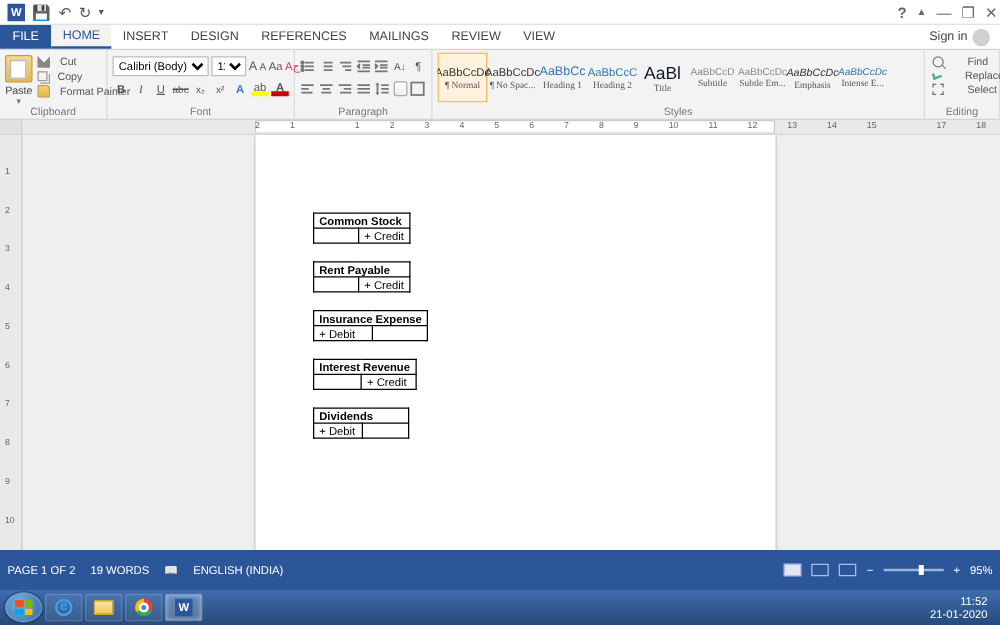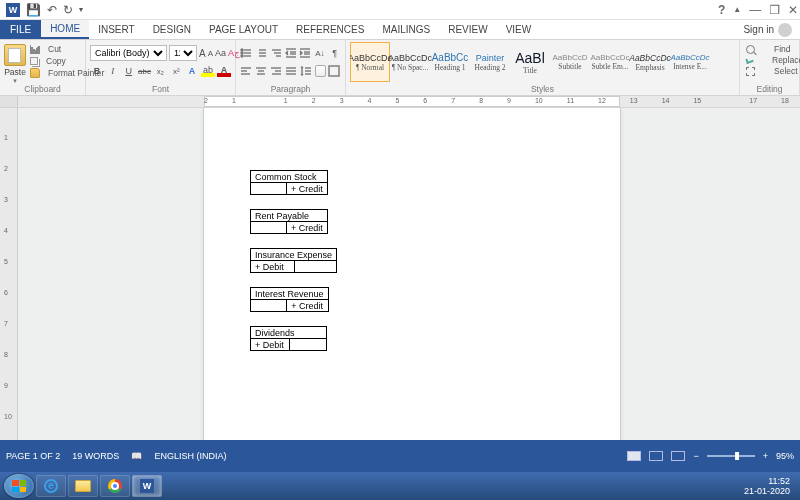--- a/index.html
+++ b/index.html
@@ -97,21 +97,21 @@
 .v-ruler { width: 18px; background: #e9e9e9; border-right: 1px solid #ccc; position: relative; font-size: 7px; color: #666; }
 .v-ruler .vticks { position: absolute; top: 2px; left: 4px; display: flex; flex-direction: column; gap: 24px; }
 .page-area { flex: 1; overflow: auto; position: relative; }
 .page { position: absolute; left: 186px; top: 0; width: 416px; min-height: 540px; background: #fff; box-shadow: 0 0 0 1px #ccc, 0 2px 5px rgba(0,0,0,.12); }
 .doc-content { padding: 62px 0 0 46px; }
 
 .t-account { margin-bottom: 14px; }
 .t-account table { border-collapse: collapse; }
 .t-account td { border: 1px solid #000; font-size: 9px; padding: 0 4px; height: 12px; width: 36px; white-space: nowrap; }
 .t-account td.title-cell { width: 76px; }
-.t-account .hdr td { border-bottom: 1px solid #000; }
+.t-account .hdr td { border-bottom: 1px solid #000; font-weight: bold; }
 
 
 .statusbar { position: absolute; left: 0; right: 0; bottom: 28px; height: 16px; background: #2b579a; color: #fff; display: flex; align-items: center; font-size: 9px; padding: 16px 6px; gap: 12px; }
 .statusbar .right { margin-left: auto; display: flex; align-items: center; gap: 8px; }
 .view-btn { width: 14px; height: 10px; border: 1px solid #cce; opacity: .85; }
 .view-btn.active { background: #fff; }
 .zoom-slider { width: 48px; height: 2px; background: #9bb4d8; position: relative; }
 .zoom-slider::after { content: ""; position: absolute; left: 28px; top: -3px; width: 4px; height: 8px; background: #fff; }
 
 
@@ -152,21 +152,20 @@
     <span>✕</span>
   </div>
 </div>
 
 <div class="menurow">
   <div class="file-tab">FILE</div>
   <div id="menu-tabs-holder" style="display:flex">
       <div class="tab active">HOME</div>
       <div class="tab">INSERT</div>
       <div class="tab">DESIGN</div>
-      <div class="tab">PAGE LAYOUT</div>
       <div class="tab">REFERENCES</div>
       <div class="tab">MAILINGS</div>
       <div class="tab">REVIEW</div>
       <div class="tab">VIEW</div>
     </div>
   <div class="signin">
     <span>Sign in</span>
     <span class="avatar"></span>
   </div>
 </div>
@@ -334,21 +333,21 @@
           </div>
           <div class="style-item">
             <div class="preview ">AaBbCcDc</div>
             <div class="name">¶ No Spac...</div>
           </div>
           <div class="style-item">
             <div class="preview h1p">AaBbCc</div>
             <div class="name">Heading 1</div>
           </div>
           <div class="style-item">
-            <div class="preview h2p">Painter</div>
+            <div class="preview h2p">AaBbCcC</div>
             <div class="name">Heading 2</div>
           </div>
           <div class="style-item">
             <div class="preview titlep">AaBl</div>
             <div class="name">Title</div>
           </div>
           <div class="style-item">
             <div class="preview subp">AaBbCcD</div>
             <div class="name">Subtitle</div>
           </div>

